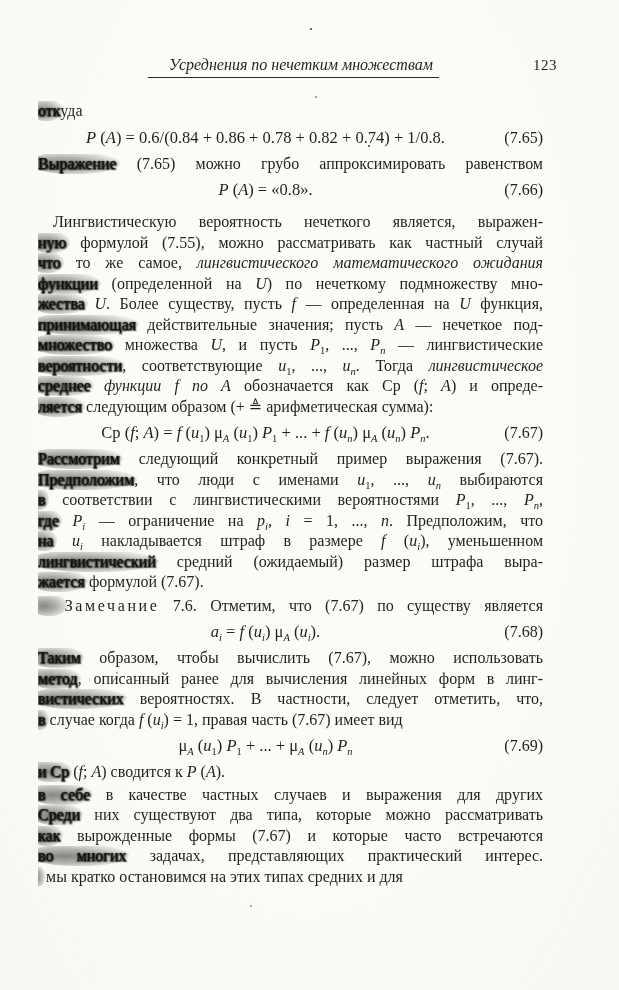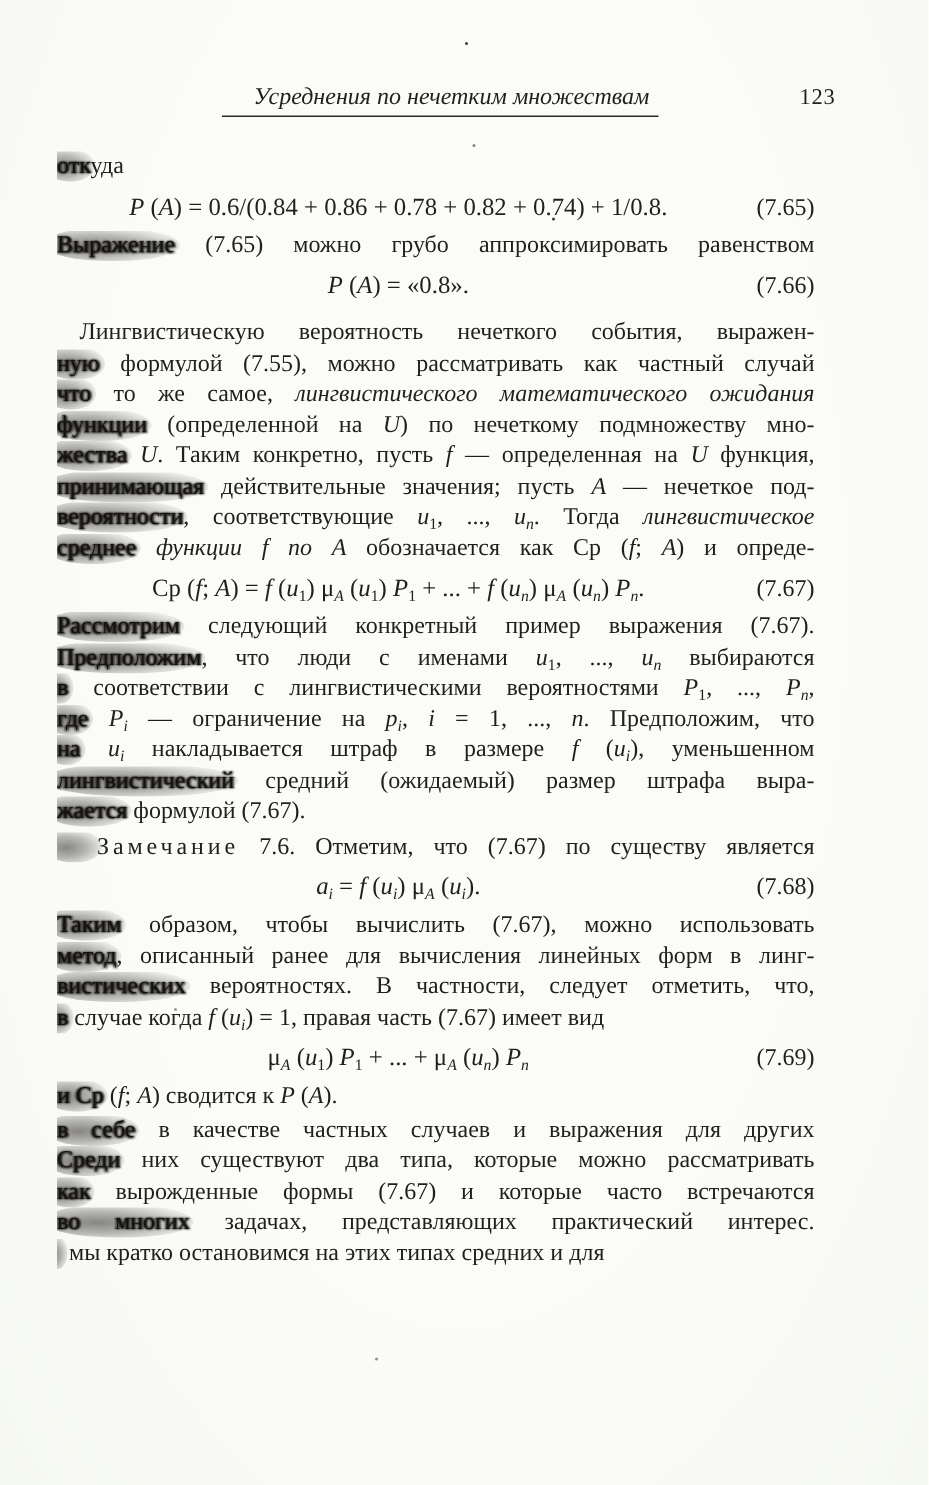--- a/index.html
+++ b/index.html
@@ -74,28 +74,30 @@
       <div class="formula">
         <span class="fbody"><span class="ti">P</span><span class="tr"> (</span><span class="ti">A</span><span class="tr">) = 0.6/(0.84 + 0.86 + 0.78 + 0.82 + 0.74) + 1/0.8.</span></span>
         <span class="feq">(7.65)</span>
       </div>
       <div class="line j"><span class="ts">Выражение</span><span class="tr"> (7.65) можно грубо аппроксимировать равенством</span></div>
       <div class="formula">
         <span class="fbody"><span class="ti">P</span><span class="tr"> (</span><span class="ti">A</span><span class="tr">) = «0.8».</span></span>
         <span class="feq">(7.66)</span>
       </div>
       <div class="vsp" style="height: 6px;"></div>
-      <div class="line j" style="text-indent: 15px;"><span class="tr">Лингвистическую вероятность нечеткого события, выражен-</span></div>
+      <div class="line j" style="text-indent: 15px;"><span class="tr">Лингвистическую вероятность нечеткого является, выражен-</span></div>
       <div class="line j"><span class="ts">ную</span><span class="tr"> формулой (7.55), можно рассматривать как частный случай</span></div>
       <div class="line j"><span class="ts">что</span><span class="tr"> то же самое, </span><span class="ti">лингвистического математического ожидания</span></div>
       <div class="line j"><span class="ts">функции</span><span class="tr"> (определенной на </span><span class="ti">U</span><span class="tr">) по нечеткому подмножеству мно-</span></div>
-      <div class="line j"><span class="ts">жества</span><span class="tr"> </span><span class="ti">U</span><span class="tr">. Таким конкретно, пусть </span><span class="ti">f</span><span class="tr"> — определенная на </span><span class="ti">U</span><span class="tr"> функция,</span></div>
+      <div class="line j"><span class="ts">жества</span><span class="tr"> </span><span class="ti">U</span><span class="tr">. Более существу, пусть </span><span class="ti">f</span><span class="tr"> — определенная на </span><span class="ti">U</span><span class="tr"> функция,</span></div>
       <div class="line j"><span class="ts">принимающая</span><span class="tr"> действительные значения; пусть </span><span class="ti">A</span><span class="tr"> — нечеткое под-</span></div>
+      <div class="line j"><span class="ts">множество</span><span class="tr"> множества </span><span class="ti">U</span><span class="tr">, и пусть </span><span class="ti">P</span><span class="tsub">1</span><span class="tr">, ..., </span><span class="ti">P</span><span class="tsub ti">n</span><span class="tr"> — лингвистические</span></div>
       <div class="line j"><span class="ts">вероятности</span><span class="tr">, соответствующие </span><span class="ti">u</span><span class="tsub">1</span><span class="tr">, ..., </span><span class="ti">u</span><span class="tsub ti">n</span><span class="tr">. Тогда </span><span class="ti">лингвистическое</span></div>
       <div class="line j"><span class="ts">среднее</span><span class="ti"> функции f по A</span><span class="tr"> обозначается как Ср (</span><span class="ti">f</span><span class="tr">; </span><span class="ti">A</span><span class="tr">) и опреде-</span></div>
+      <div class="line"><span class="ts">ляется</span><span class="tr"> следующим образом (+ ≜ арифметическая сумма):</span></div>
       <div class="formula">
         <span class="fbody"><span class="tr">Ср (</span><span class="ti">f</span><span class="tr">; </span><span class="ti">A</span><span class="tr">) = </span><span class="ti">f</span><span class="tr"> (</span><span class="ti">u</span><span class="tsub">1</span><span class="tr">) μ</span><span class="tsub ti">A</span><span class="tr"> (</span><span class="ti">u</span><span class="tsub">1</span><span class="tr">) </span><span class="ti">P</span><span class="tsub">1</span><span class="tr"> + ... + </span><span class="ti">f</span><span class="tr"> (</span><span class="ti">u</span><span class="tsub ti">n</span><span class="tr">) μ</span><span class="tsub ti">A</span><span class="tr"> (</span><span class="ti">u</span><span class="tsub ti">n</span><span class="tr">) </span><span class="ti">P</span><span class="tsub ti">n</span><span class="tr">.</span></span>
         <span class="feq">(7.67)</span>
       </div>
       <div class="line j"><span class="ts">Рассмотрим</span><span class="tr"> следующий конкретный пример выражения (7.67).</span></div>
       <div class="line j"><span class="ts">Предположим</span><span class="tr">, что люди с именами </span><span class="ti">u</span><span class="tsub">1</span><span class="tr">, ..., </span><span class="ti">u</span><span class="tsub ti">n</span><span class="tr"> выбираются</span></div>
       <div class="line j"><span class="ts">в</span><span class="tr"> соответствии с лингвистическими вероятностями </span><span class="ti">P</span><span class="tsub">1</span><span class="tr">, ..., </span><span class="ti">P</span><span class="tsub ti">n</span><span class="tr">,</span></div>
       <div class="line j"><span class="ts">где</span><span class="tr"> </span><span class="ti">P</span><span class="tsub ti">i</span><span class="tr"> — ограничение на </span><span class="ti">p</span><span class="tsub ti">i</span><span class="tr">, </span><span class="ti">i</span><span class="tr"> = 1, ..., </span><span class="ti">n</span><span class="tr">. Предположим, что</span></div>
       <div class="line j"><span class="ts">на</span><span class="tr"> </span><span class="ti">u</span><span class="tsub ti">i</span><span class="tr"> накладывается штраф в размере </span><span class="ti">f</span><span class="tr"> (</span><span class="ti">u</span><span class="tsub ti">i</span><span class="tr">), уменьшенном</span></div>
       <div class="line j"><span class="ts">лингвистический</span><span class="tr"> средний (ожидаемый) размер штрафа выра-</span></div>

